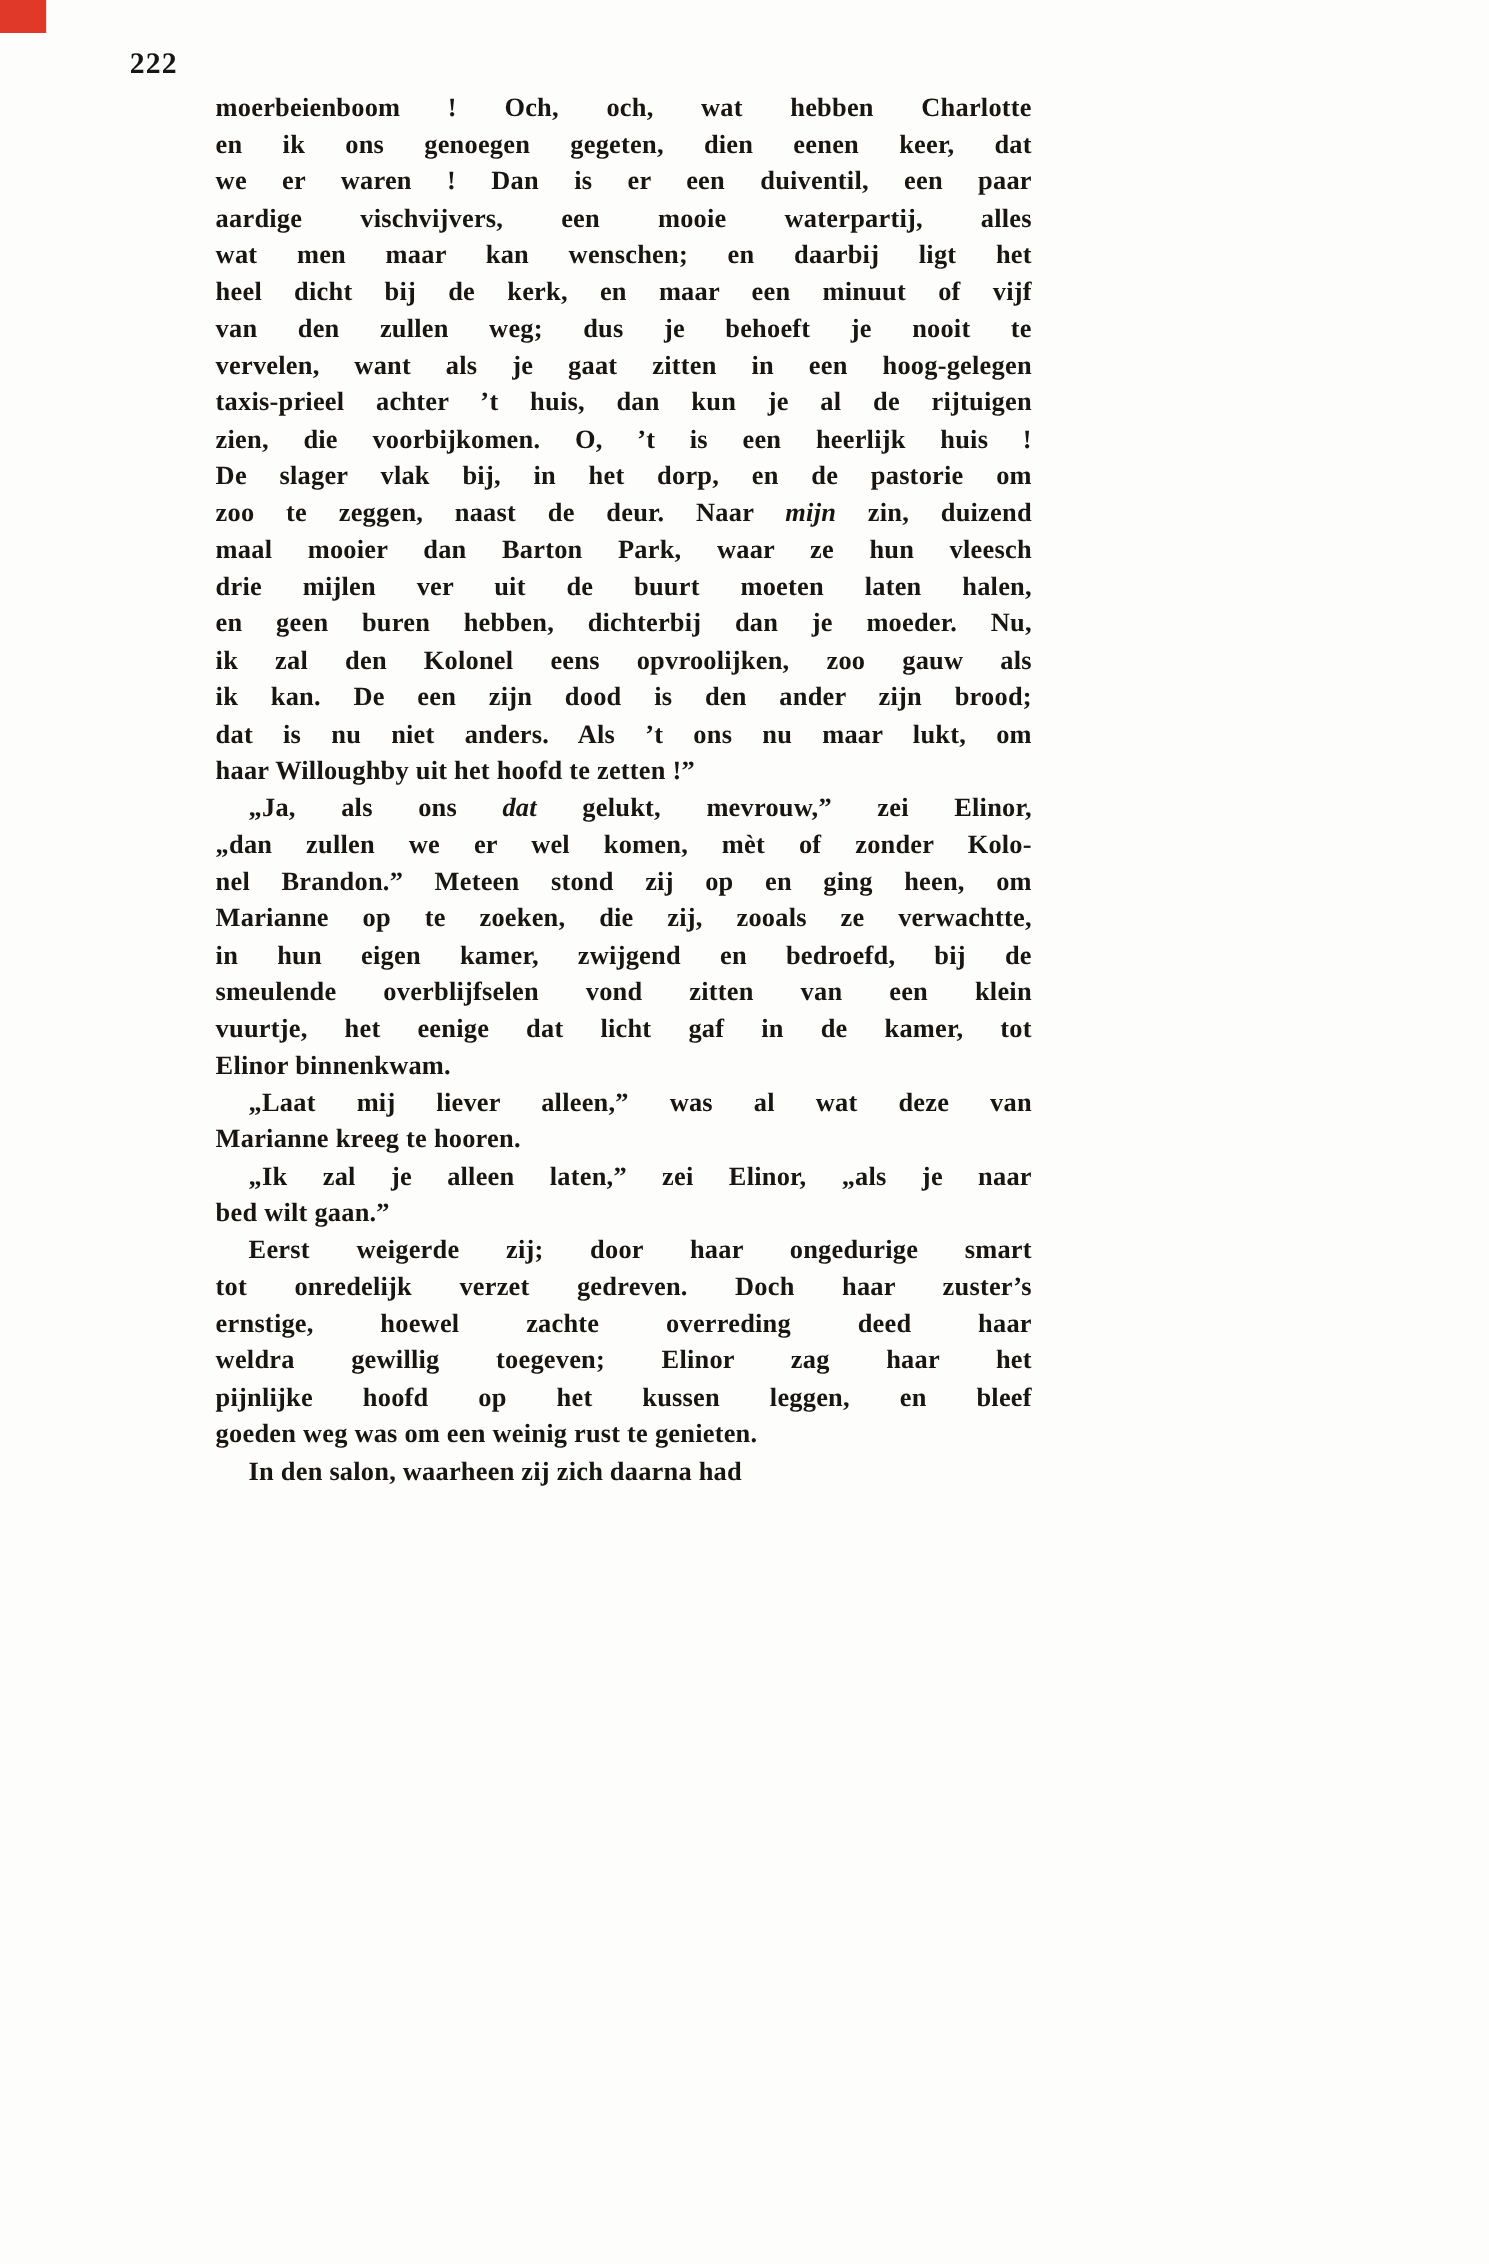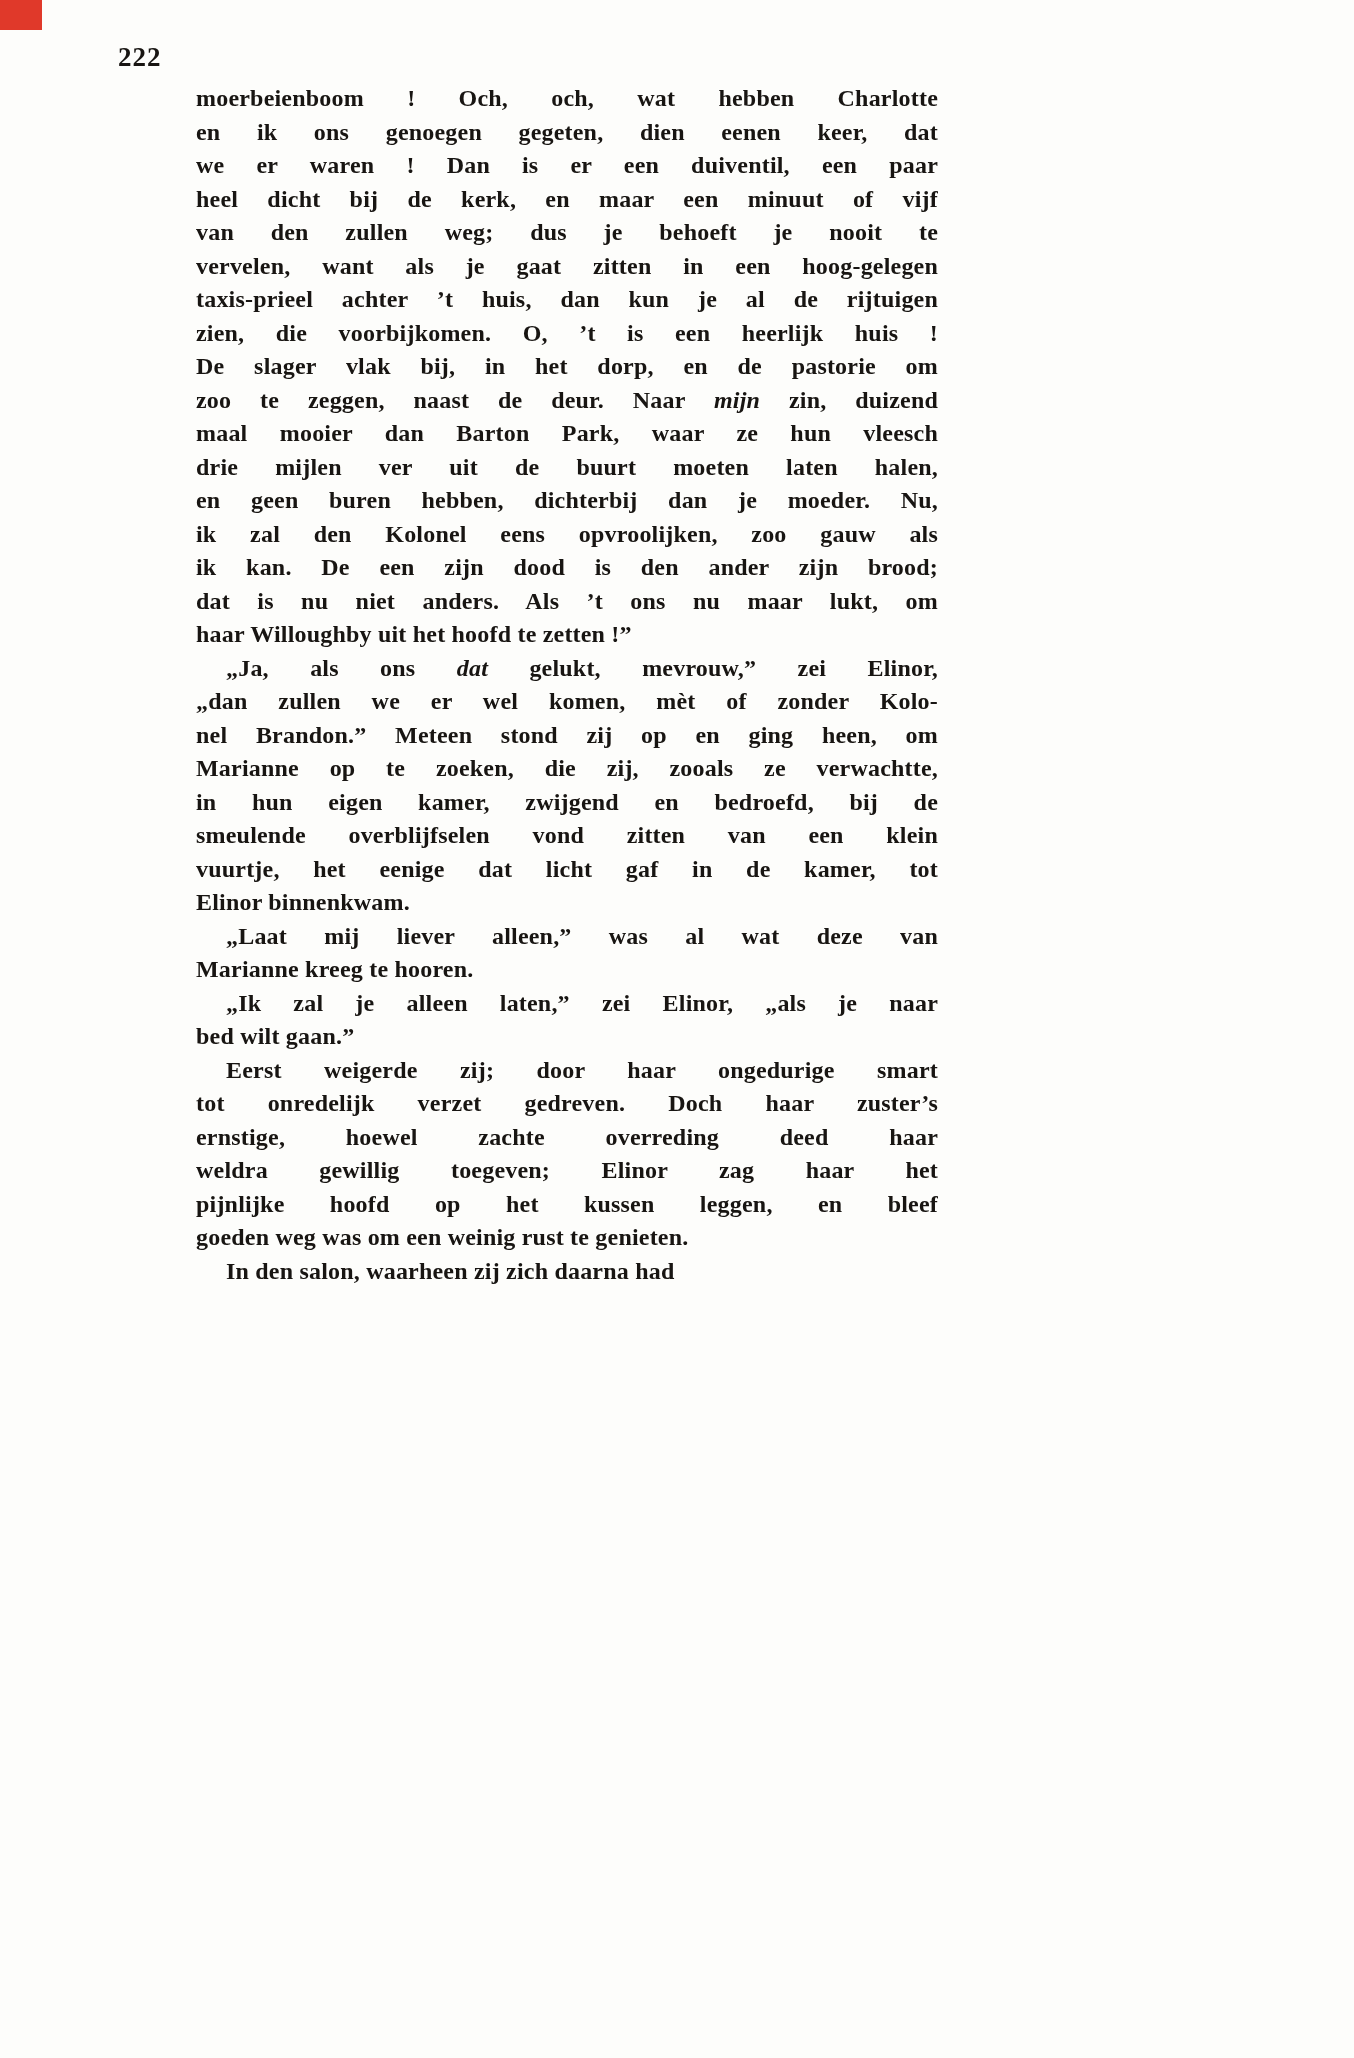--- a/index.html
+++ b/index.html
@@ -61,20 +61,22 @@
 </head>
 <body>
 
 <div class="page" style="background: rgb(253, 253, 251); color: rgb(24, 21, 18);">
   <div class="corner-mark" style="background: rgb(224, 57, 42);"></div>
   <div class="page-number">222</div>
   <div class="text-block">
       <div class="line"><span>moerbeienboom ! Och, och, wat hebben Charlotte</span></div>
       <div class="line"><span>en ik ons genoegen gegeten, dien eenen keer, dat</span></div>
       <div class="line"><span>we er waren ! Dan is er een duiventil, een paar</span></div>
+      <div class="line"><span>aardige vischvijvers, een mooie waterpartij, alles</span></div>
+      <div class="line"><span>wat men maar kan wenschen; en daarbij ligt het</span></div>
       <div class="line"><span>heel dicht bij de kerk, en maar een minuut of vijf</span></div>
       <div class="line"><span>van den zullen weg; dus je behoeft je nooit te</span></div>
       <div class="line"><span>vervelen, want als je gaat zitten in een hoog-gelegen</span></div>
       <div class="line"><span>taxis-prieel achter ’t huis, dan kun je al de rijtuigen</span></div>
       <div class="line"><span>zien, die voorbijkomen. O, ’t is een heerlijk huis !</span></div>
       <div class="line"><span>De slager vlak bij, in het dorp, en de pastorie om</span></div>
       <div class="line"><span>zoo te zeggen, naast de deur. Naar </span><span class="it">mijn</span><span> zin, duizend</span></div>
       <div class="line"><span>maal mooier dan Barton Park, waar ze hun vleesch</span></div>
       <div class="line"><span>drie mijlen ver uit de buurt moeten laten halen,</span></div>
       <div class="line"><span>en geen buren hebben, dichterbij dan je moeder. Nu,</span></div>

